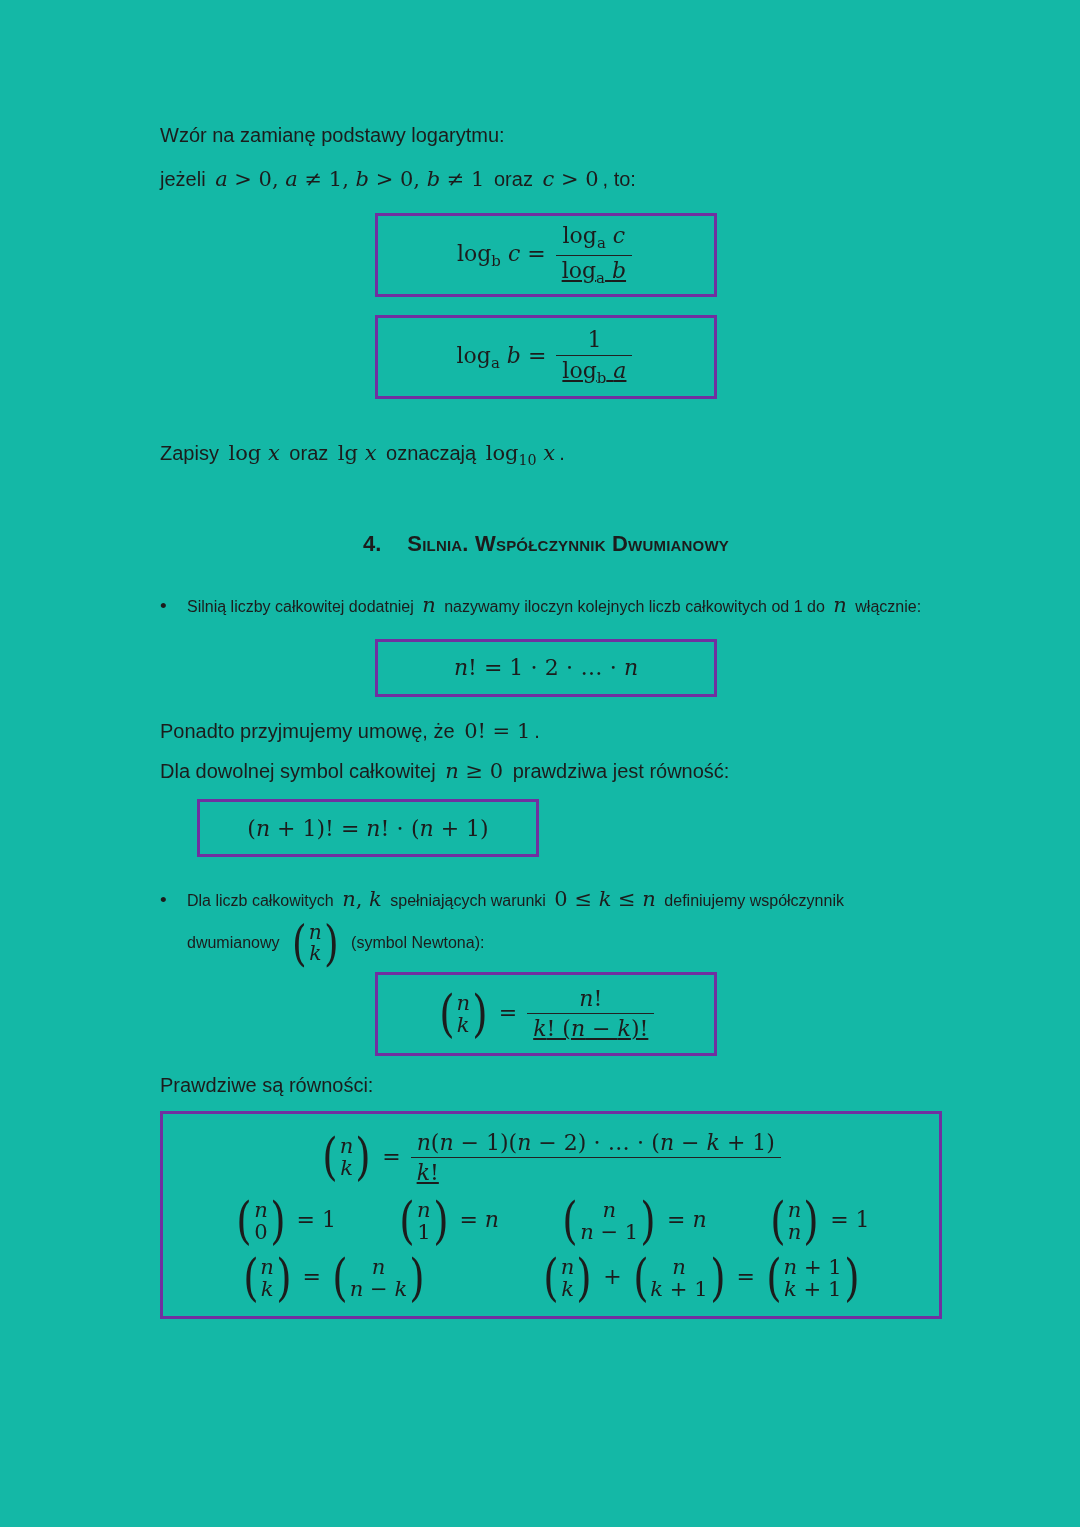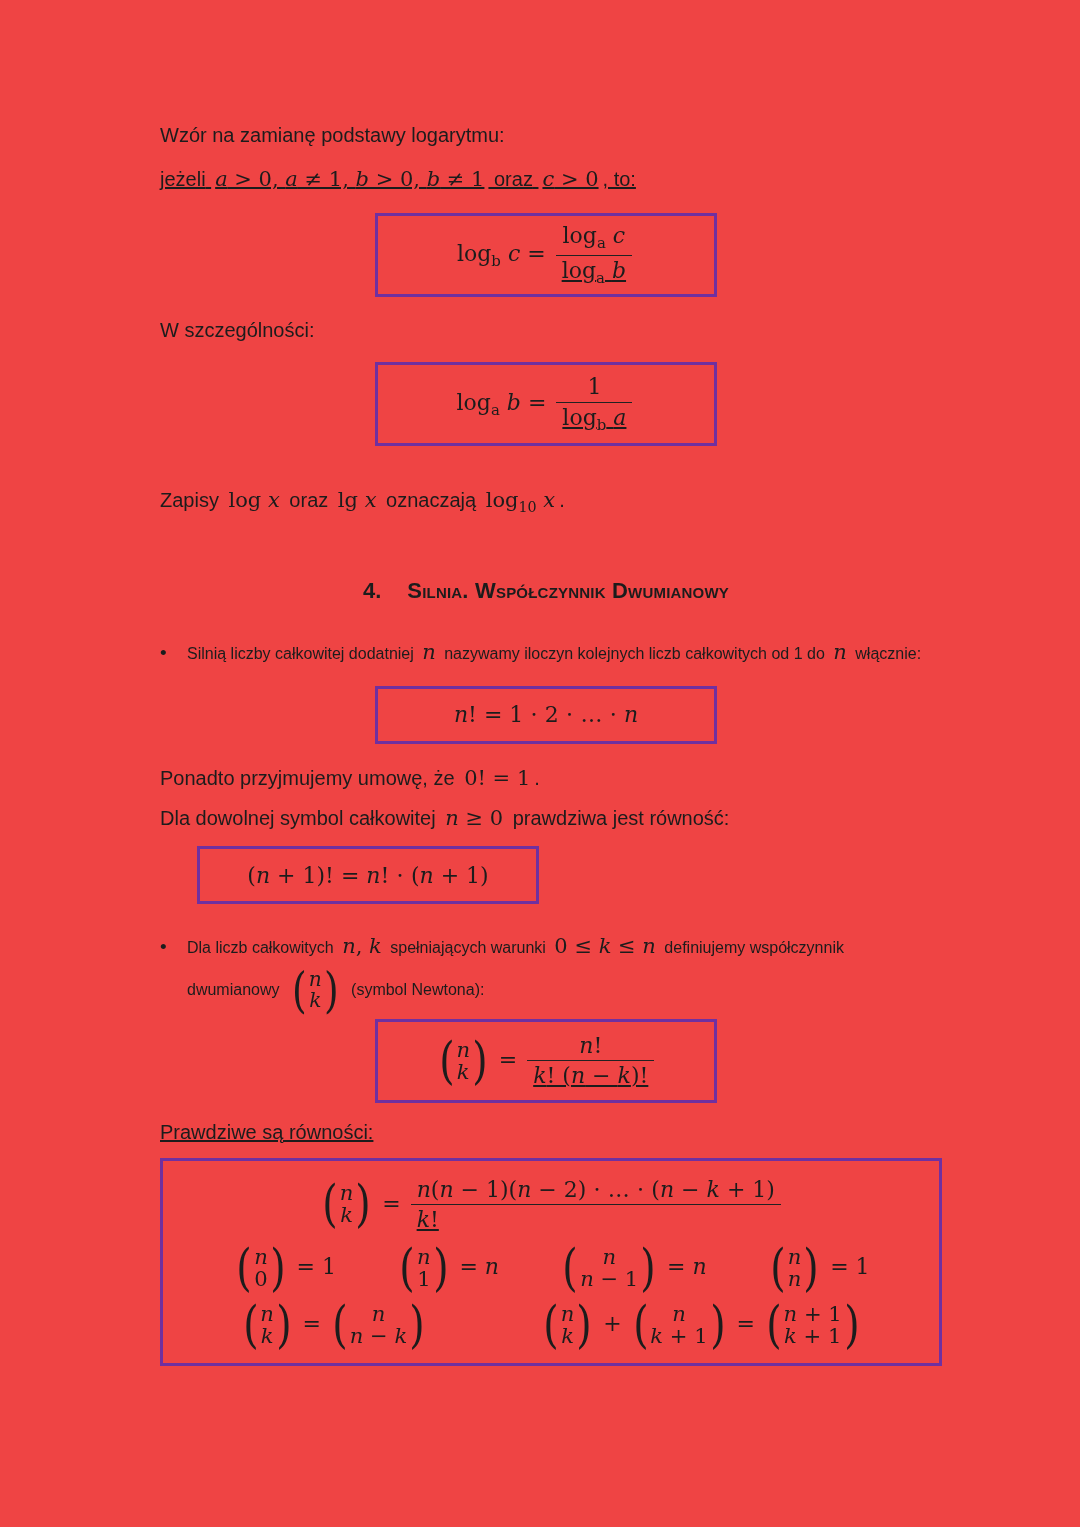--- a/index.html
+++ b/index.html
@@ -1,18 +1,18 @@
 <!DOCTYPE html>
 <html lang="pl" style="--accent: #7030A0; --ink: #1c1c1c;"><head>
 <meta charset="utf-8">
 <style>
   :root { --accent:#7030A0; --ink:#1c1c1c; }
   html,body{margin:0;padding:0;background:#ffffff;}
   .page{
-    position:relative; width:1080px; height:1527px; background:#ef4444;
+    position:relative; width:1080px; height:1527px; background:#14b8a6;
     font-family:"Liberation Sans",sans-serif; color:var(--ink); overflow:hidden;
   }
   .content{ padding:122px 148px 0 160px; }
   p{ margin:0; font-size:20px; line-height:1.35; }
   .m{ font-family:"DejaVu Serif",serif; font-size:21px; margin:0 4px; white-space:nowrap;}
   .mi{ font-style:italic; }
   .mu{ font-style:normal; }
   sub{ font-size:0.68em; }
   .fbox{
     border:3px solid var(--accent); margin-left:auto; margin-right:auto;
@@ -27,21 +27,21 @@
   .br{ font-family:"DejaVu Serif",serif; font-style:normal; font-size:2.3em;
        line-height:0.72; transform:scaleX(0.78); font-weight:400; }
   .bcol{ display:inline-flex; flex-direction:column; align-items:center; }
   .brow{ display:block; line-height:1.04; font-size:0.96em; }
   .heading{ text-align:center; font-weight:bold; font-size:22px; margin-top:60px; }
   .heading .num{ margin-right:26px; }
   .heading .sc{ font-variant:small-caps; letter-spacing:0.2px; }
   .bullet{ display:flex; }
   .bdot{ flex:0 0 27px; font-size:19px; line-height:41px; }
   .btext{ flex:1; line-height:41px; }
-  .mt16{margin-top:16px;text-decoration:underline;} .mt20{margin-top:20px;} .mt18{margin-top:18px;}
+  .mt16{margin-top:16px;} .mt20{margin-top:20px;} .mt18{margin-top:18px;}
   .mt24{margin-top:40px;} .mt28{margin-top:28px;} .mt12{margin-top:12px;}
   .mt14{margin-top:14px;margin-left:37px;} .mt22{margin-top:22px;} .mt8{margin-top:8px;}
   .bigbox{
     border:3px solid var(--accent); width:782px; height:208px; margin:12px auto 0;
     display:flex; flex-direction:column; justify-content:space-evenly;
     font-family:"DejaVu Serif",serif; font-size:22px; padding:2px 10px; box-sizing:border-box;
   }
   .bbrow{ display:flex; align-items:center; justify-content:center; }
   .bbrow.spread{ justify-content:space-evenly; }
   .bbrow.pair{ gap:110px; }
@@ -62,21 +62,20 @@
       <span>jeżeli</span>
       <span class="m"><span class="mi">a</span><span class="mu"> &gt; 0, </span><span class="mi">a</span><span class="mu"> ≠ 1, </span><span class="mi">b</span><span class="mu"> &gt; 0, </span><span class="mi">b</span><span class="mu"> ≠ 1</span></span>
       <span>oraz</span>
       <span class="m"><span class="mi">c</span><span class="mu"> &gt; 0</span></span><span>, to:</span>
     </p>
 
     <div class="fbox tall mt20">
       <span><span class="mu">log<sub>b</sub></span><span class="mu"> </span><span class="mi">c</span><span class="mu"> = </span><span class="frac"><span class="fnum"><span class="mu">log<sub>a</sub></span><span class="mu"> </span><span class="mi">c</span></span><span class="fden"><span class="mu">log<sub>a</sub></span><span class="mu"> </span><span class="mi">b</span></span></span></span>
     </div>
 
-    <p class="mt20">W szczególności:</p>
 
     <div class="fbox tall mt18">
       <span><span class="mu">log<sub>a</sub></span><span class="mu"> </span><span class="mi">b</span><span class="mu"> = </span><span class="frac"><span class="fnum"><span class="mu">1</span></span><span class="fden"><span class="mu">log<sub>b</sub></span><span class="mu"> </span><span class="mi">a</span></span></span></span>
     </div>
 
     <p class="mt24">
       <span>Zapisy</span>
       <span class="m"><span class="mu">log </span><span class="mi">x</span></span>
       <span>oraz</span>
       <span class="m"><span class="mu">lg </span><span class="mi">x</span></span>

